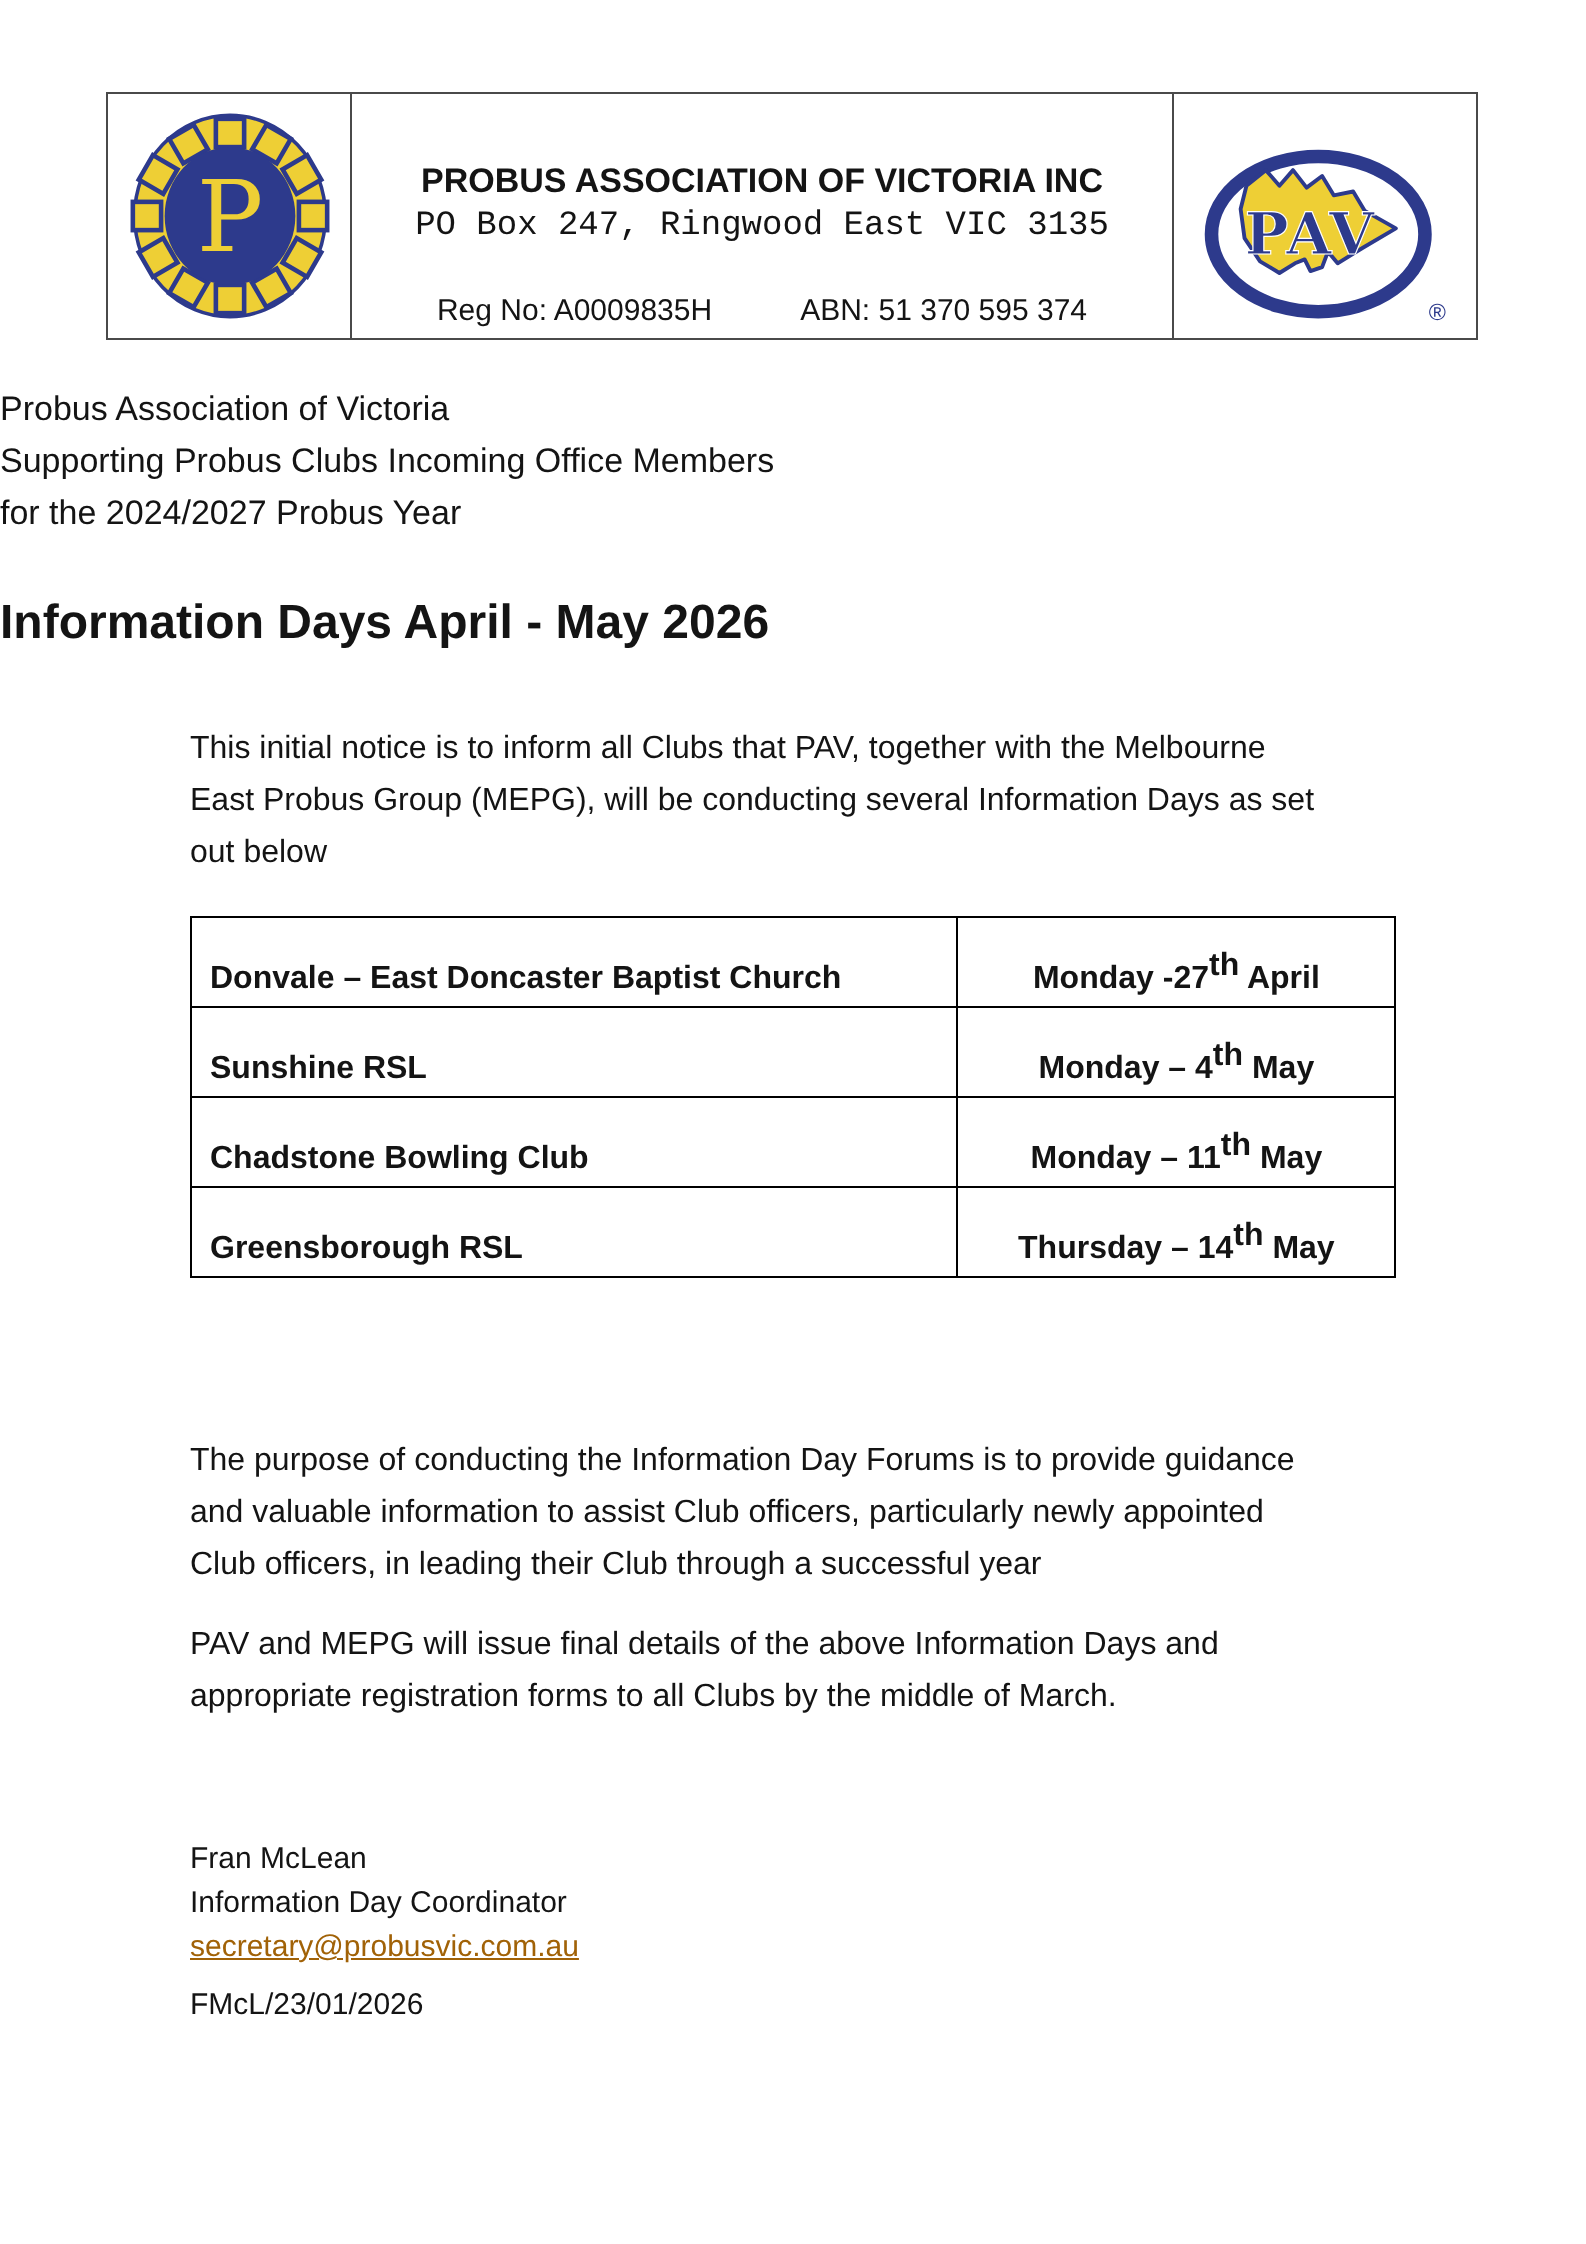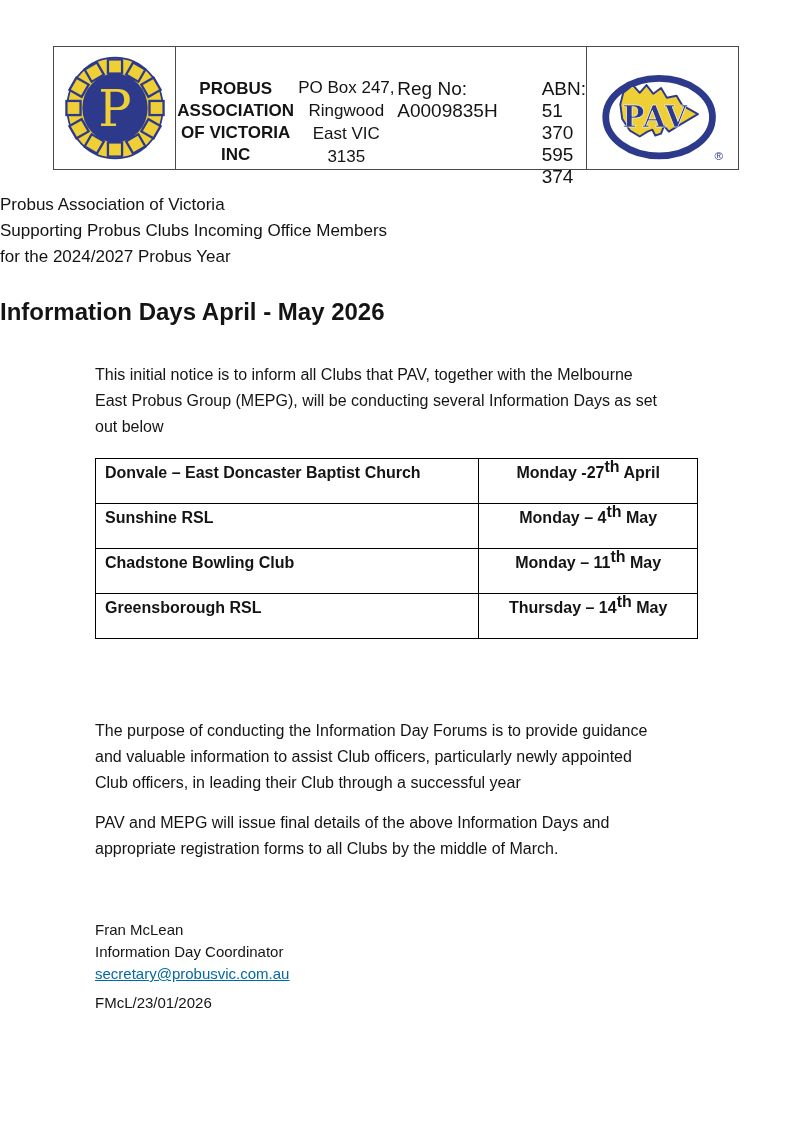--- a/index.html
+++ b/index.html
@@ -19,26 +19,26 @@
   
   .header-box {
     position: absolute;
     left: 53px; top: 46px;
     width: 686px; height: 124px;
     border: 1px solid #4a4a4a;
     display: flex;
   }
   .hcell { display: flex; align-items: center; justify-content: center; }
   .hcell-left  { width: 122px; border-right: 1px solid #4a4a4a; }
-  .hcell-center{ flex: 1; flex-direction: row; justify-content: center; padding-top: 27px; }
+  .hcell-center{ flex: 1; flex-direction: column; justify-content: center; padding-top: 27px; }
   .hcell-right { width: 152px; border-left: 1px solid #4a4a4a; align-items: flex-end; padding-top: 8px; }
 
   .org-name    { font-weight: bold; font-size: 17px; line-height: 22px; text-align: center; }
-  .org-address { font-size: 17px; line-height: 23px; text-align: center; }
-  .org-reg     { display: flex; gap: 44px; margin-top: 22px; font-size: 19px; }
+  .org-address { font-size: 17px; line-height: 23px; text-align: center; font-family: Liberation Mono, monospace; }
+  .org-reg     { display: flex; gap: 44px; margin-top: 22px; font-size: 15px; }
 
   
   .intro {
     position: absolute;
     left: 0; top: 192px;
     width: 100%;
     text-align: left;
     font-size: 17px;
     line-height: 26px;
   }
@@ -69,35 +69,35 @@
     left: 95px; top: 458px;
     width: 603px;
     border-collapse: collapse;
   }
   .schedule td {
     border: 1.5px solid #000000;
     height: 45px;
     vertical-align: top;
     font-weight: bold;
     font-size: 16px;
-    padding-top: 5px;
+    padding-top: 22px;
   }
   .schedule td.venue { width: 384px; padding-left: 9px; text-align: left; }
   .schedule td.date  { width: 219px; text-align: center; }
   .schedule sup { font-size: 16px; vertical-align: super; line-height: 0; }
 
   
   .signature {
     position: absolute;
     left: 95px; top: 919px;
     font-size: 15px;
     line-height: 22px;
   }
   .email {
-    color: #0369a1;
+    color: #a16207;
     text-decoration: underline;
     cursor: pointer;
   }
 
   .doc-ref {
     position: absolute;
     left: 95px; top: 994px;
     font-size: 15px;
   }
 

